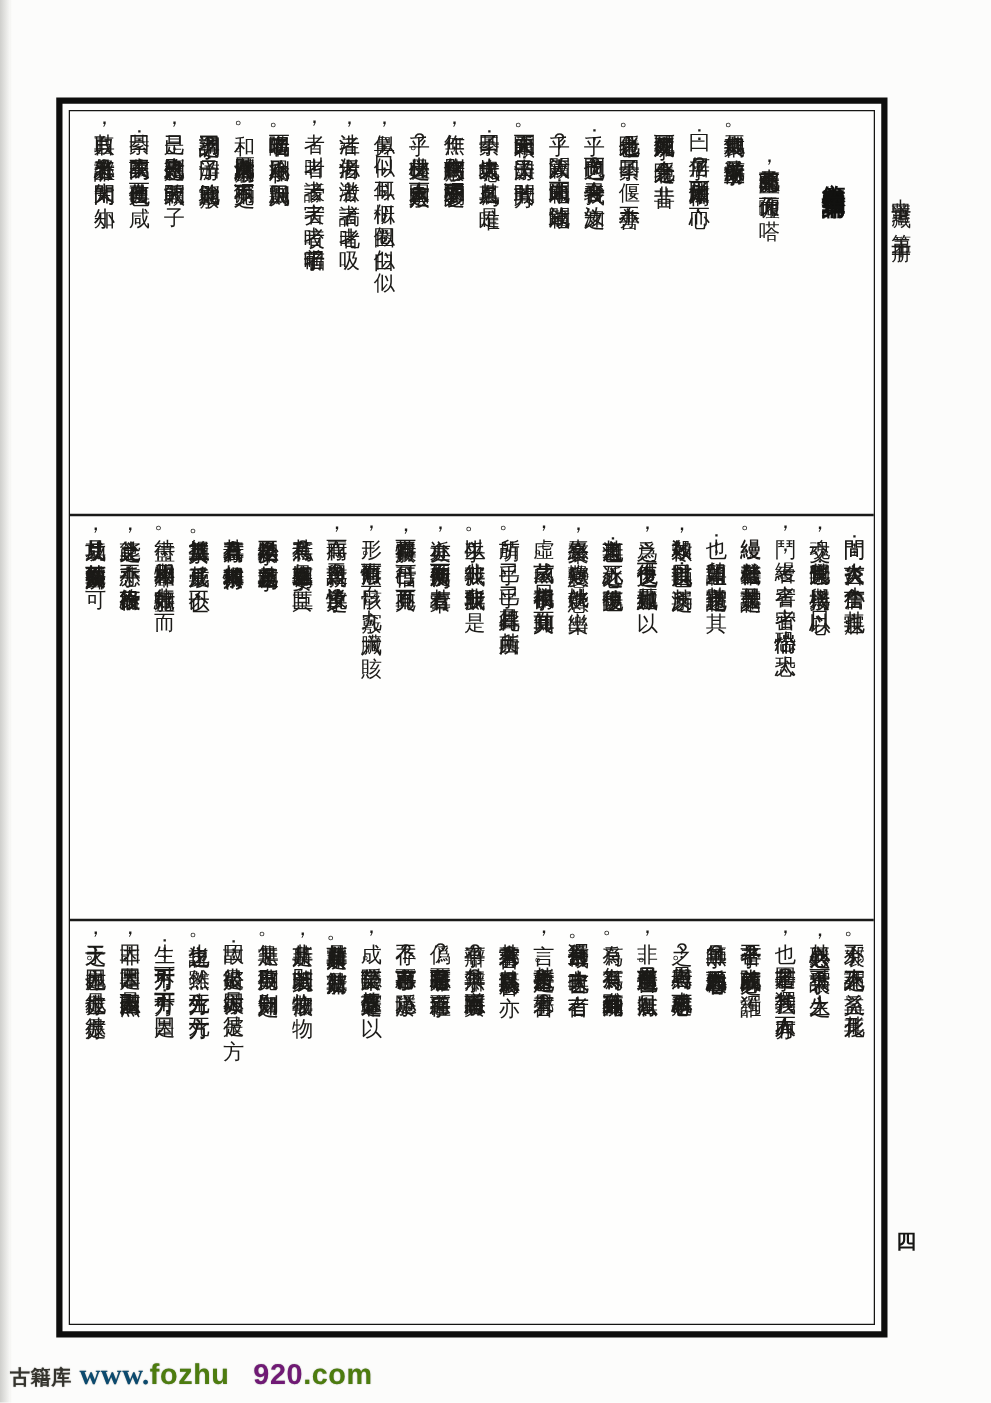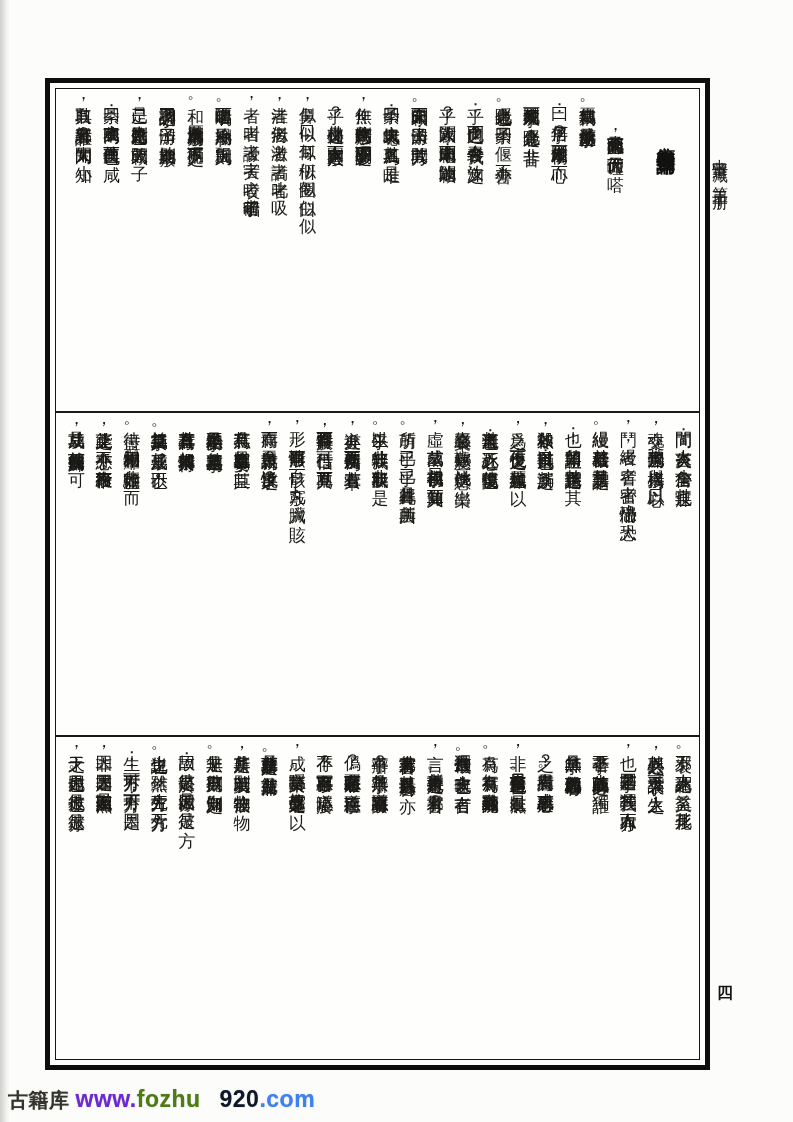--- a/index.html
+++ b/index.html
@@ -57,21 +57,21 @@
     font-size:16px;font-weight:bold;color:#151513;
   }
   
   .watermark{
     position:absolute;left:8px;top:1086px;
     font-family:"Liberation Sans","DejaVu Sans",sans-serif;
     font-size:23px;font-weight:bold;letter-spacing:0.5px;
     text-shadow:0 0 1px rgba(40,40,30,0.45);
     white-space:nowrap;
   }
-  .watermark .site-name{margin-right:6px;font-size:20px;}
+  .watermark .site-name{margin-right:6px;font-size:16px;}
 </style>
 </head>
 <body>
 
 <div class="scan-edge"></div>
 
 <div class="edition-label">中華道藏　第十三册</div>
 
 <div class="folio-number">四</div>
 
@@ -158,14 +158,14 @@
         <div class="text-col">生之説也。雖然，方生方死，方死方</div>
         <div class="text-col">生；方可方不可，方不可方可；因是</div>
         <div class="text-col">因非，因非因是。是以聖人不由而照</div>
         <div class="text-col">之于天，亦因是也。是亦彼也，彼亦是</div>
       </section>
 
   </div>
 </div>
 
 <div class="watermark">
-  <span class="site-name" style="color: rgb(52, 51, 45);">古籍库</span><span style="color: #6d28d9;">www.</span><span style="color: #4d7c0f;">fozhu</span><span style="color: #0f172a; padding-left: 19px;">920</span><span style="color: #3b82f6;">.com</span>
+  <span class="site-name" style="color: rgb(52, 51, 45);">古籍库</span><span style="color: #0c4a6e; font-family: Liberation Serif, serif;">www.</span><span style="color: #4d7c0f;">fozhu</span><span style="color: #701a75; padding-left: 19px;">920</span><span style="color: #4d7c0f;">.com</span>
 </div>
 
 </body></html>

